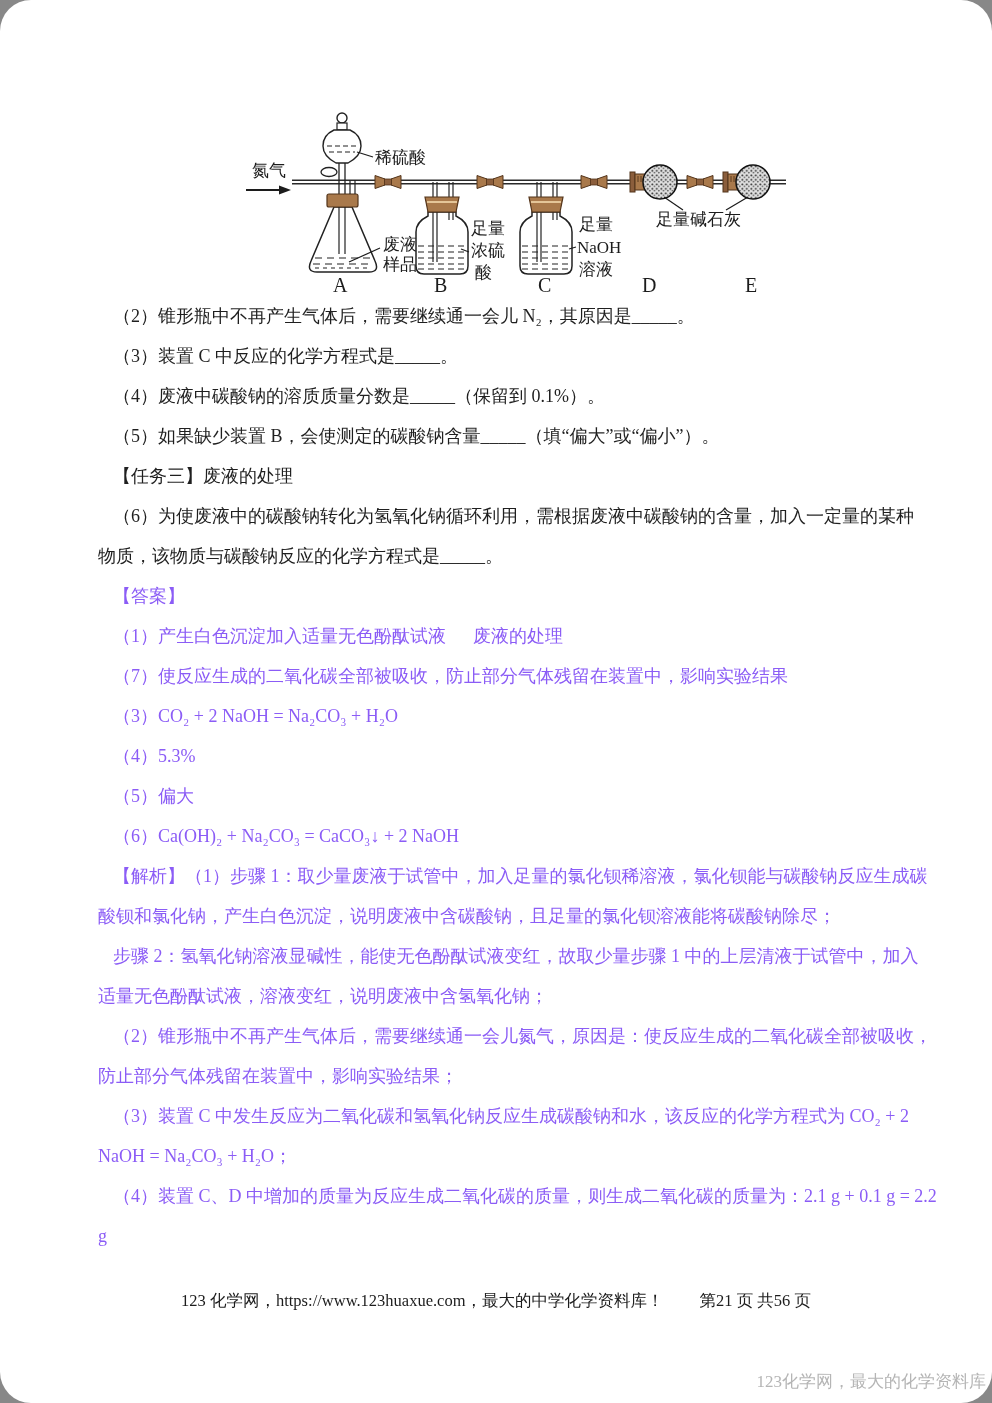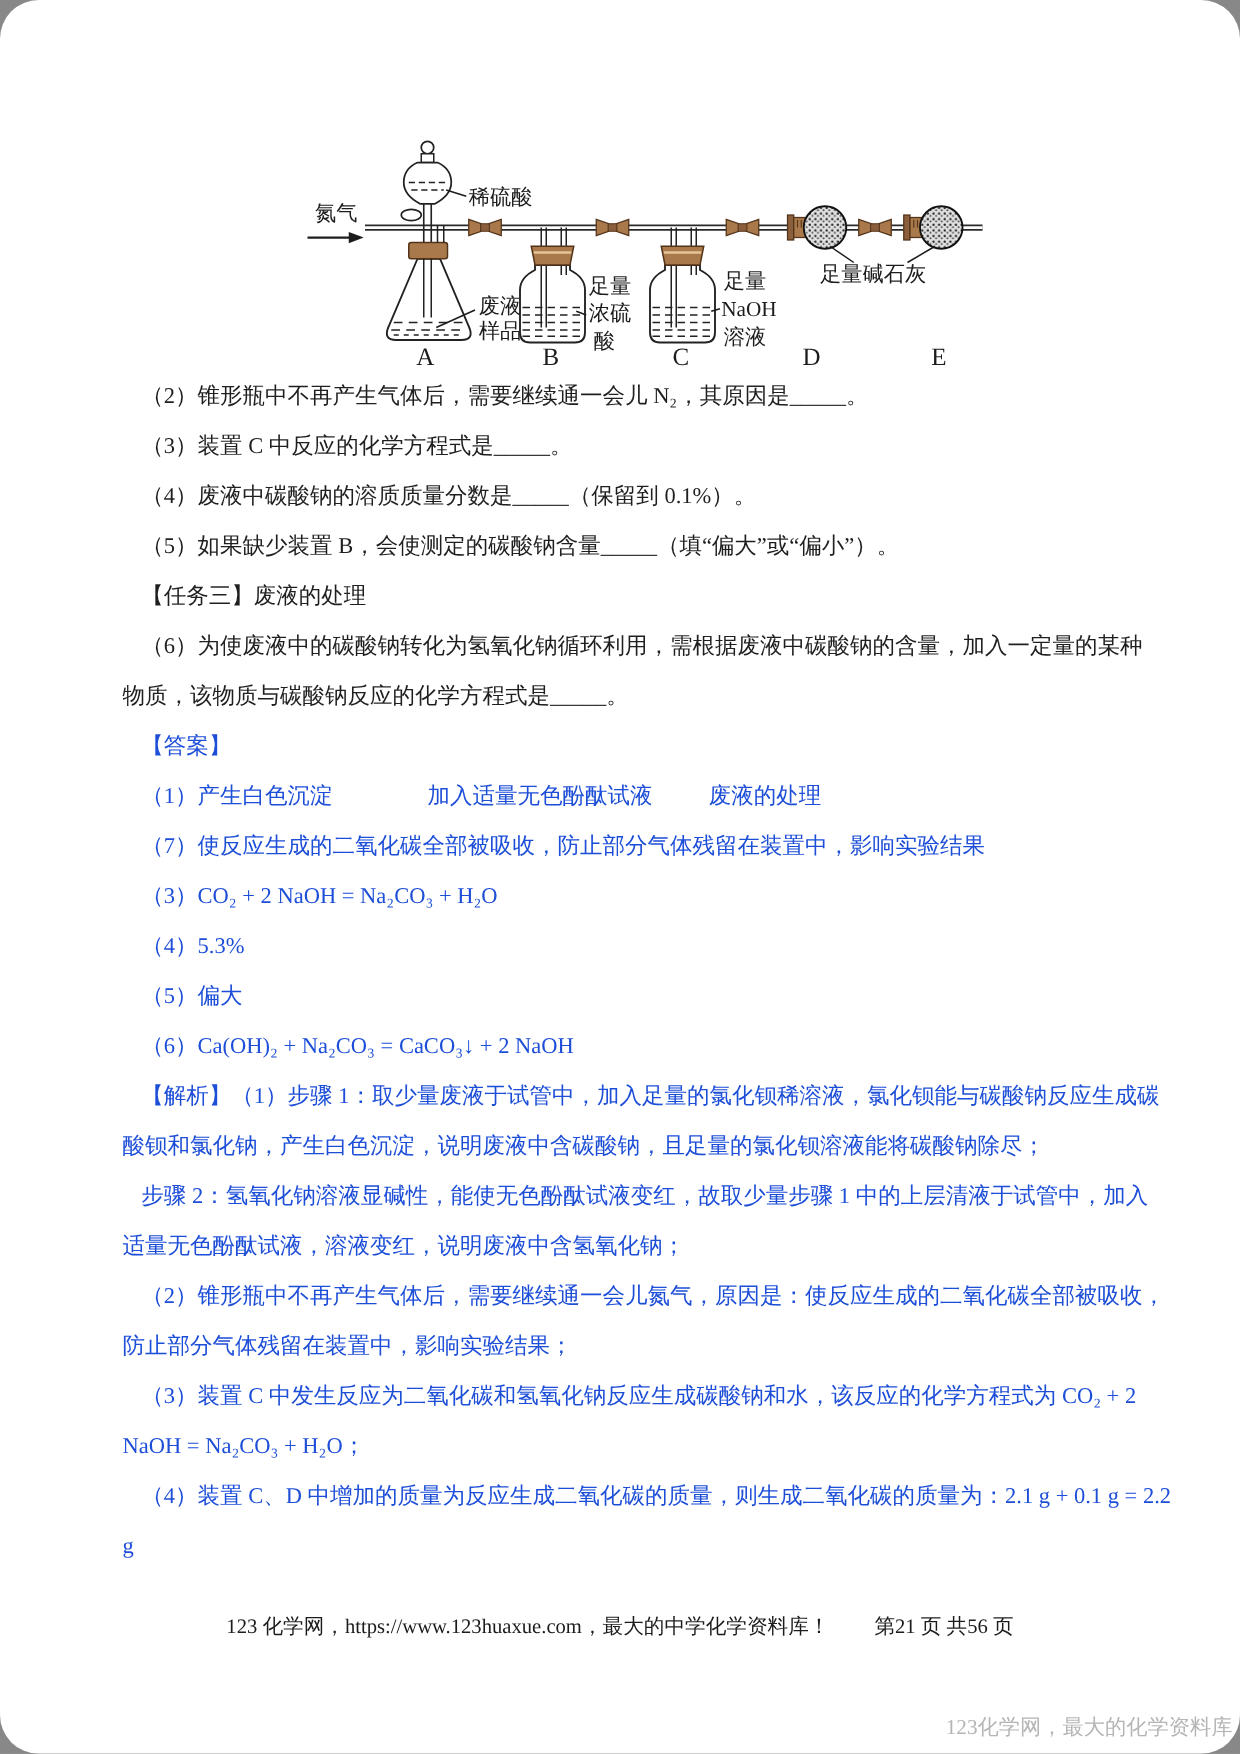--- a/index.html
+++ b/index.html
@@ -8,23 +8,23 @@
     background:#ffffff; overflow:hidden;
     font-family:"Liberation Serif","DejaVu Serif","DejaVu Sans",serif;
     color:#1f1f1f;
     border-radius:31px;
   }
   .diagram { position:absolute; left:228px; top:102px; width:564px; height:196px; }
   .diagram text { font-family:"Liberation Serif","DejaVu Serif","DejaVu Sans",serif; fill:#1c1c1c; }
   .doc { position:absolute; left:0; top:296px; width:992px; padding:0 86px; box-sizing:border-box; }
   .doc p { margin:0; font-size:18px; line-height:40px; text-indent:27px; white-space:nowrap; }
   .doc p.cont { text-indent:0;margin-left:12px; }
-  .red { color:#1d4ed8; }
-  .gap1 { margin-right:76px; }
-  .gap2 { margin-right:45px;text-align:center; }
+  .red { color:#8b5cf6; }
+  .gap1 { }
+  .gap2 { margin-right:27px;text-align:center; }
   .footer { position:absolute; left:0; top:1290px; width:100%; text-align:center; font-size:16.5px; color:#1c1c1c; }
   .footer .pages { margin-left:36px; }
   .watermark { position:absolute; right:6px; top:1370px; font-size:17px; color:#b5b5b5; }
   .italic { font-style:italic; }
 </style>
 </head>
 <body>
 
 <div class="page">
 

